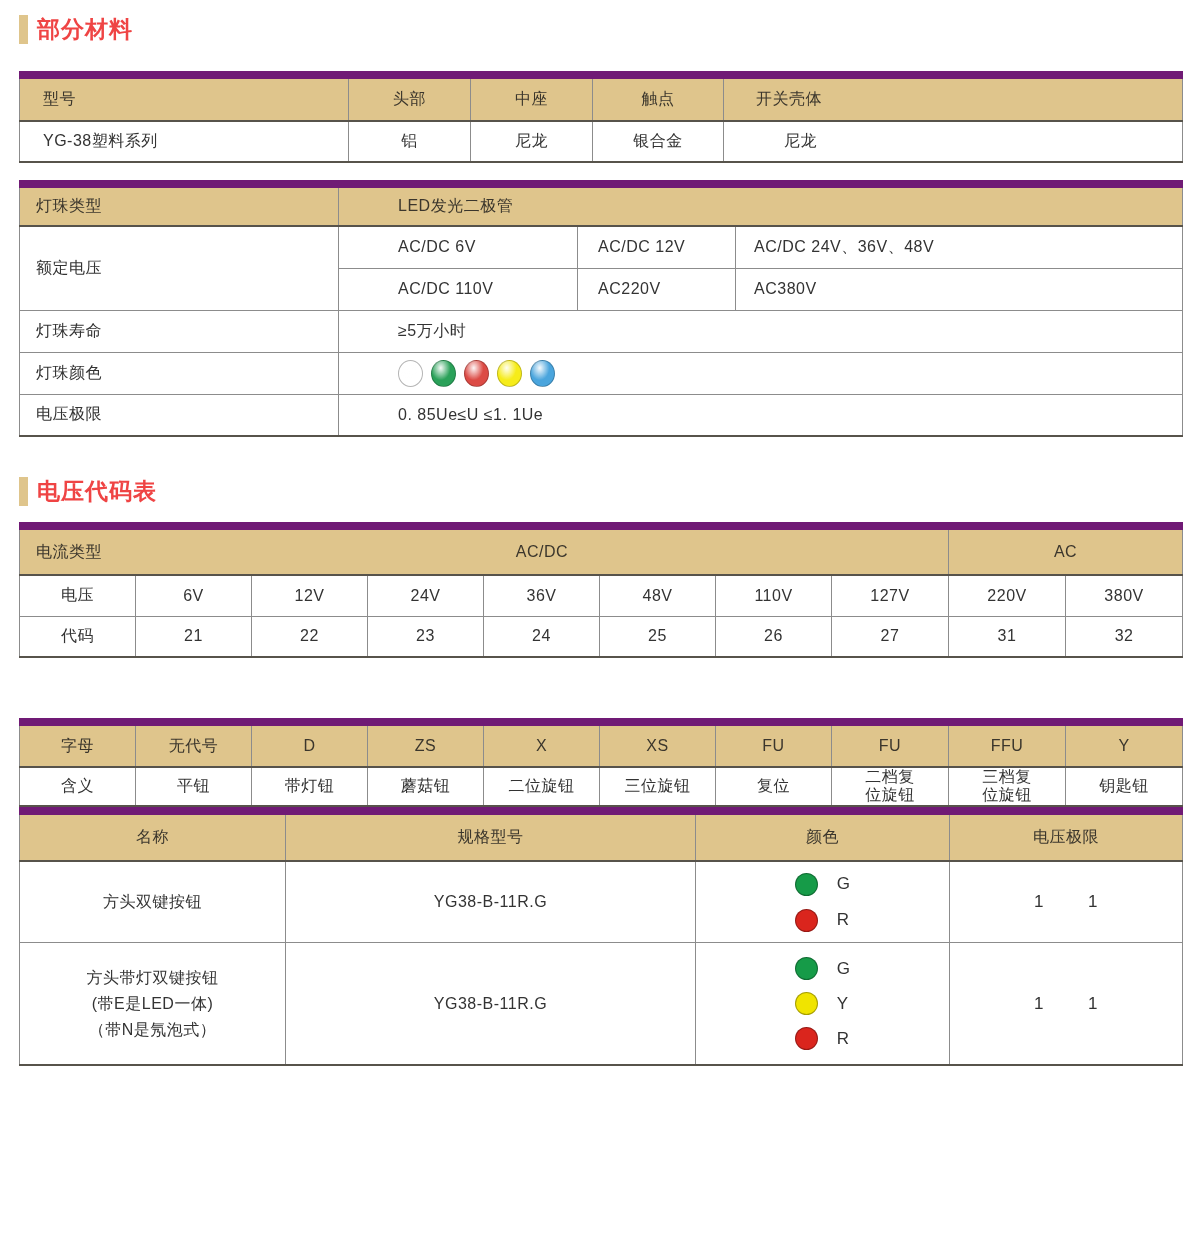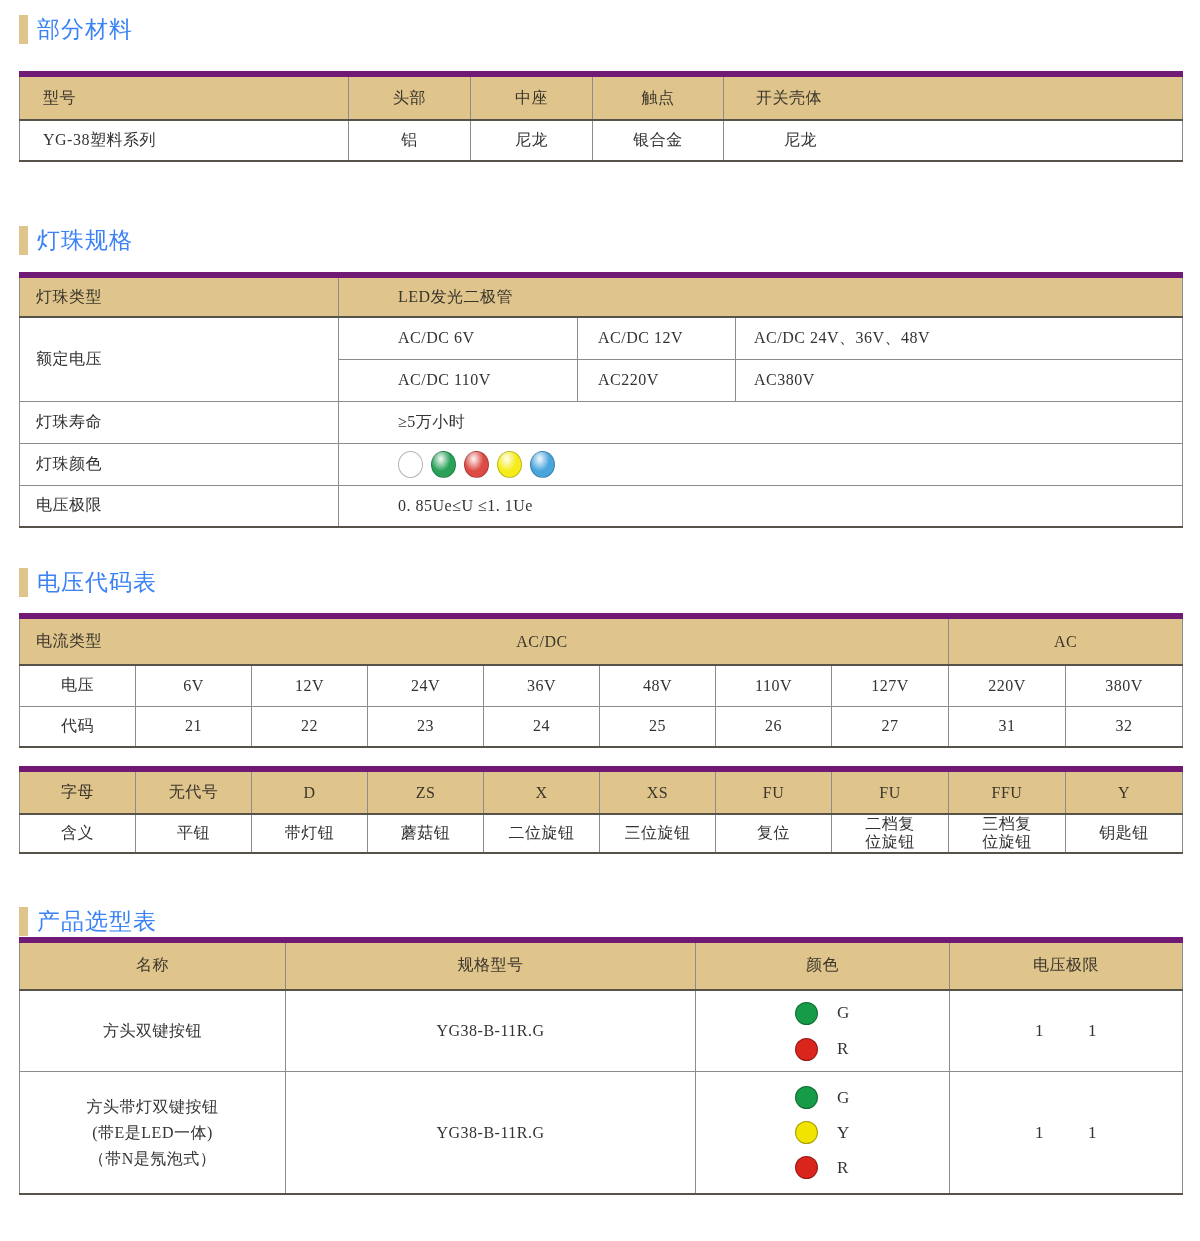--- a/index.html
+++ b/index.html
@@ -7,26 +7,26 @@
   body {
     width:1200px; height:1241px; background:#ffffff;
     font-family:"Liberation Sans","DejaVu Sans",sans-serif;
     color:#333; overflow:hidden;
   }
   .page { padding:14px 0 0 19px; }
 
   
   .sec-title { display:flex; align-items:center; height:30px; }
   .sec-title .bar { width:9px; height:29px; background:#dfc58c; margin-right:9px; }
-  .sec-title .txt { font-size:23px; font-weight:normal; color:#3b82f6; letter-spacing:1px; }
+  .sec-title .txt { font-size:23px; font-weight:bold; color:#ef4444; letter-spacing:1px; }
 
   
   table.spec {
     border-collapse:collapse; table-layout:fixed; width:1163px;
-    border-top:6px solid #701a75; border-bottom:2px solid #57534b;font-family:Liberation Serif, serif;
+    border-top:8px solid #701a75; border-bottom:2px solid #57534b;
   }
   .spec th, .spec td {
     border:1px solid #8c8c8c; font-size:16px; font-weight:normal;
     text-align:center; padding:0; color:#333; letter-spacing:0.5px;
     overflow:hidden;
   }
   .spec tr.hdr > th {
     background:#dfc58c; border-bottom:2px solid #57534b; color:#3b362c;
   }
   .left { text-align:left !important; }
@@ -45,21 +45,21 @@
   
   .t3 .no-r { border-right-color:#dfc58c !important;margin-left:44px; }
   .t3 .no-l { border-left-color:#dfc58c !important; }
 
   
   .mt-t1 { margin-top:27px; }
   .title-led { margin-top:63px; }
   .mt-t2 { margin-top:17px; }
   .title-vc { margin-top:39px; }
   .mt-t3 { margin-top:16px; }
-  .mt-t4 { margin-top:18px;border-radius:22px; }
+  .mt-t4 { margin-top:60px;border-radius:22px; }
   .title-sel { margin-top:53px; }
   .mt-t5 { }
 
   
   .balls { display:flex; align-items:center; gap:8px; }
   .ball {
     width:25px; height:27px; border-radius:50%;
     border:1px solid rgba(0,0,0,0.22);
     background-image:radial-gradient(ellipse at 38% 28%, rgba(255,255,255,0.95) 0%, rgba(255,255,255,0) 48%);
     display:inline-block;
@@ -111,24 +111,20 @@
     <tr class="data">
       <td class="left pl23">YG-38塑料系列</td>
       <td>铝</td>
       <td>尼龙</td>
       <td>银合金</td>
       <td class="left pl60">尼龙</td>
     </tr>
   </tbody>
     </table>
 
-  <div class="sec-title title-led">
-    <span class="bar"></span>
-    <span class="txt">灯珠规格</span>
-  </div>
 
   <table class="spec t2 mt-t2">
     <colgroup>
         <col style="width:319px">
         <col style="width:239px">
         <col style="width:158px">
         <col style="width:447px">
       </colgroup>
     <tbody>
         <tr class="hdr">
@@ -254,24 +250,20 @@
       <td>二位旋钮</td>
       <td>三位旋钮</td>
       <td>复位</td>
       <td><span class="w3">二档复位旋钮</span></td>
       <td><span class="w3">三档复位旋钮</span></td>
       <td>钥匙钮</td>
     </tr>
   </tbody>
     </table>
 
-  <div class="sec-title title-sel">
-    <span class="bar"></span>
-    <span class="txt">产品选型表</span>
-  </div>
 
   <table class="spec t5 mt-t5">
     <colgroup>
         <col style="width:266px">
         <col style="width:410px">
         <col style="width:254px">
         <col style="width:233px">
       </colgroup>
     <tbody>
         <tr class="hdr">

